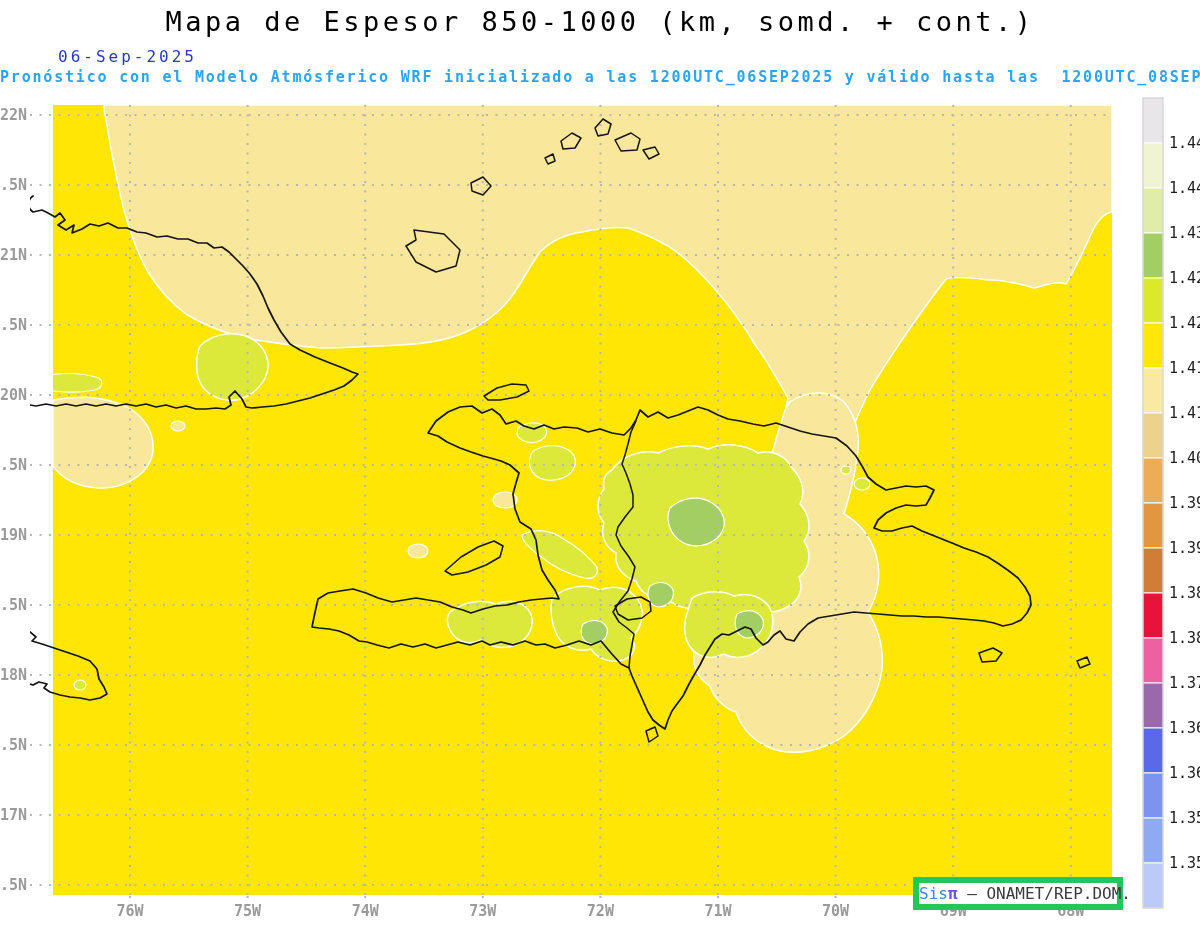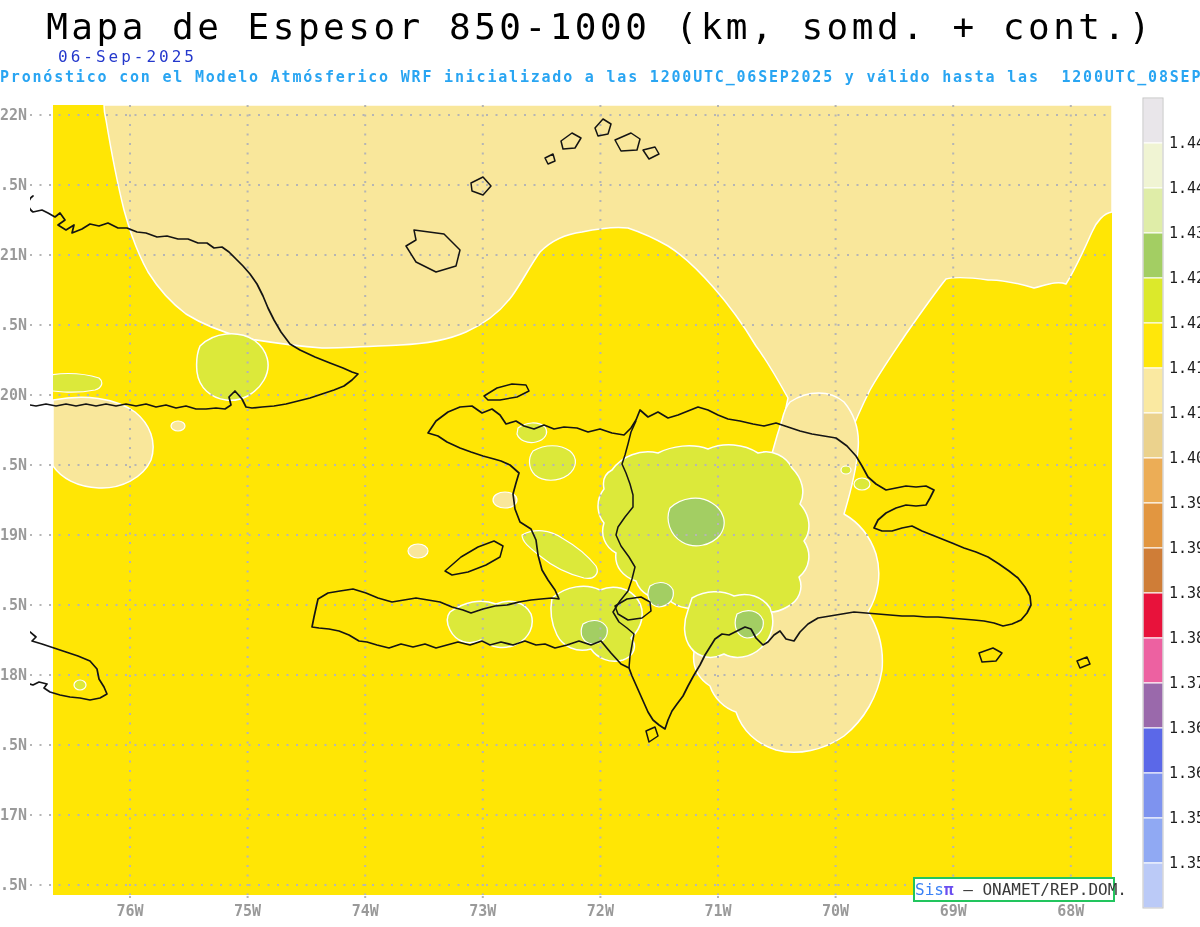--- a/index.html
+++ b/index.html
@@ -1,33 +1,33 @@
 <!DOCTYPE html>
 <html><head>
 <meta charset="utf-8">
 <style>
   html,body{margin:0;padding:0;background:#fff;}
   .stage{position:relative;width:1200px;height:927px;background:#ffffff;overflow:hidden;
          font-family:"DejaVu Sans Mono", monospace;}
   .title{position:absolute;top:6px;left:0;width:100%;text-align:center;
-         font-size:36px;letter-spacing:3.5px;color:#000;white-space:pre;}
+         font-size:27px;letter-spacing:3.5px;color:#000;white-space:pre;}
   .hline2{position:absolute;top:47px;left:0;width:100%;height:20px;font-size:16px;font-weight:normal;padding-left:31px;}
   .hdate{position:absolute;left:58px;letter-spacing:3px;white-space:pre;}
   .htime{position:absolute;left:287px;letter-spacing:2px;white-space:pre;}
   .hline3{position:absolute;top:68px;left:0;width:100%;text-align:center;
           font-size:15px;font-weight:bold;letter-spacing:1.8px;white-space:pre;}
   svg.map{position:absolute;left:0;top:0;}
   .coast{fill:none;stroke:#141414;stroke-width:1.7;stroke-linejoin:round;stroke-linecap:round;}
   .coast-thin{fill:none;stroke:#141414;stroke-width:1.5;stroke-linejoin:round;}
   .shade{stroke:#ffffff;stroke-width:1.5;stroke-linejoin:round;}
   .shade2{stroke:#ffffff;stroke-width:1.2;stroke-linejoin:round;}
   .axis-text{font-family:"DejaVu Sans Mono", monospace;font-size:15px;font-weight:bold;}
   .cbar-text{font-family:"DejaVu Sans Mono", monospace;font-size:15px;fill:#1c1c1c;}
   .watermark{position:absolute;left:913px;top:877px;width:198px;height:21px;
-             background:#ffffff;border:2px solid #22c55e;
+             background:#ffffff;border:6px solid #22c55e;
              font-size:16px;line-height:21px;white-space:pre;}
   .wm-pi{font-weight:bold;}
 </style>
 </head>
 <body>
 
 <div class="stage">
 
   <div class="title">Mapa de Espesor 850-1000 (km, somd. + cont.)</div>
 

